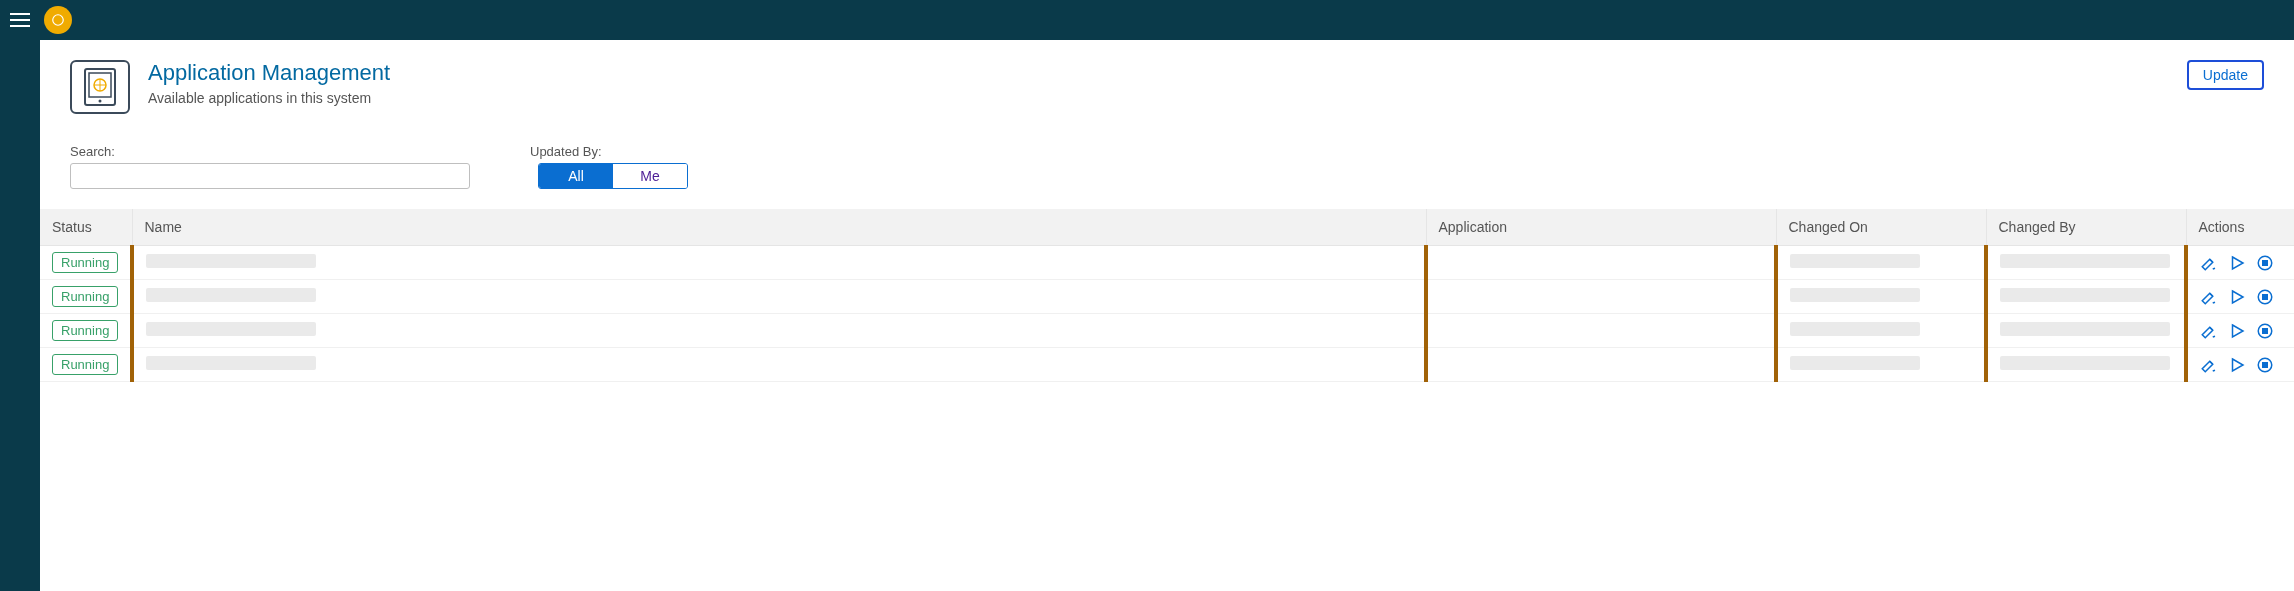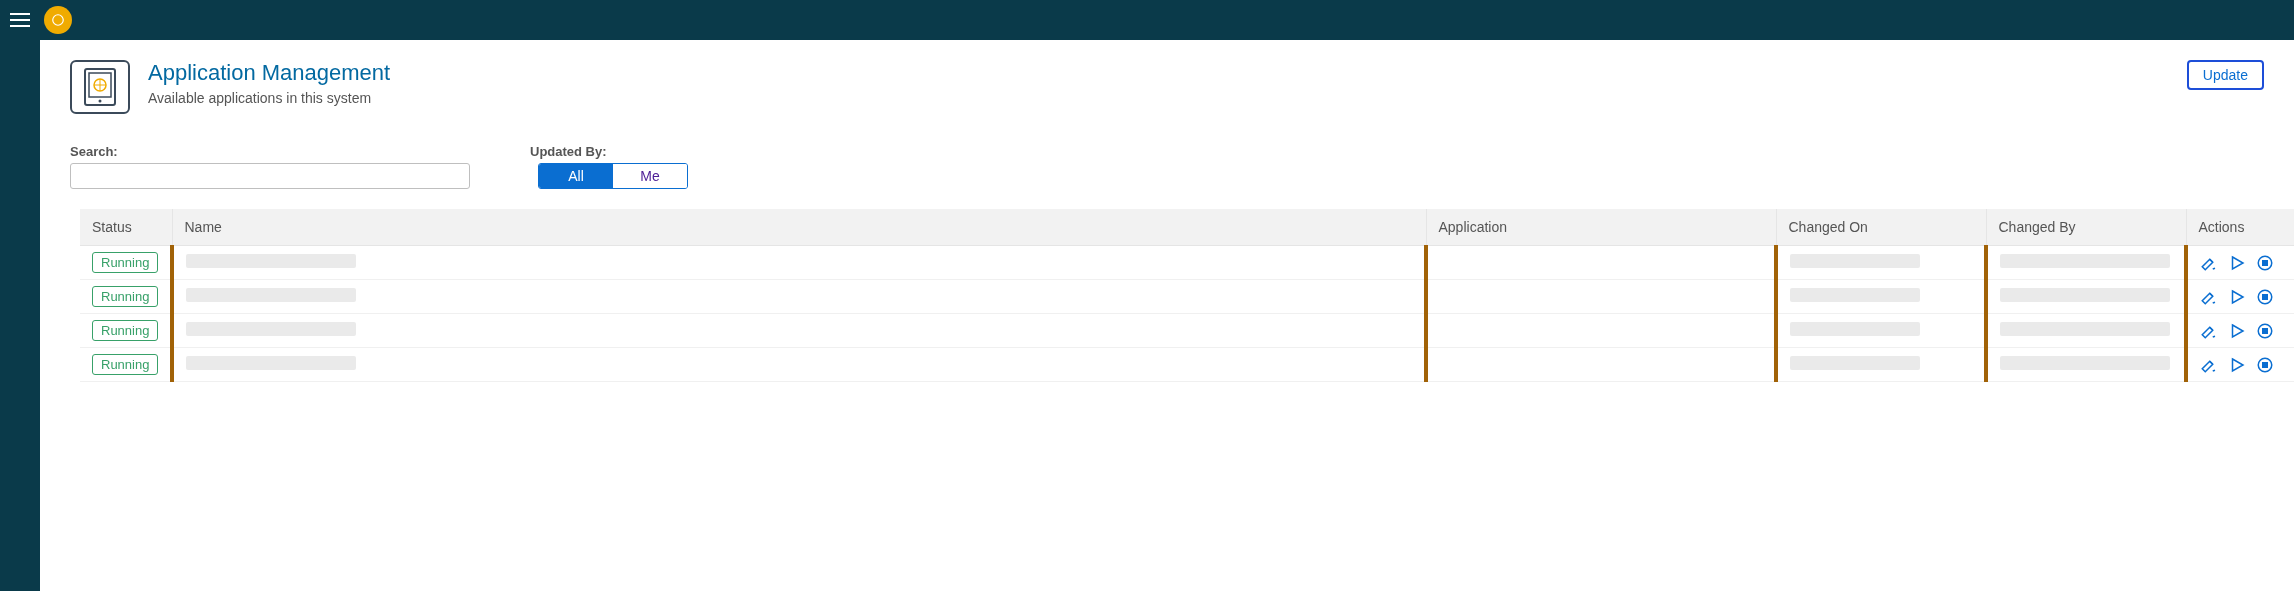--- a/index.html
+++ b/index.html
@@ -35,30 +35,30 @@
   .page-title-block { flex: 1; }
   .page-title { font-size: 22px; color: #0369a1; font-weight: 400; margin-bottom: 4px; }
   .page-subtitle { font-size: 14px; color: #555; }
   .update-btn {
     border: 2px solid #1d4ed8; color: #0a6ed1; background: #fff;
     padding: 5px 14px; border-radius: 4px; cursor: pointer; font-size: 14px;
   }
 
   .filter-row { padding: 20px 30px 20px 30px; display: flex; gap: 60px; align-items: flex-end; }
   .filter-group { display: flex; flex-direction: column; gap: 4px; }
-  .filter-label { font-size: 13px; color: #555; font-weight: bold; }
+  .filter-label { font-size: 13px; color: #555; }
   .search-input {
     width: 400px; height: 26px; border: 1px solid #bfbfbf; border-radius: 3px; padding: 2px 6px;
     font-size: 13px;
   }
   .seg-control { display: flex; border: 1px solid #0a6ed1; border-radius: 3px; overflow: hidden; width: 150px; height: 26px; margin-left: 8px; }
   .seg-btn { flex: 1; border: none; background: #fff; color: #4c1d95; cursor: pointer; font-size: 14px; display:flex; align-items:center; justify-content:center; }
   .seg-btn.active { background: #0a6ed1; color: #fff; }
 
-  .table-wrap { flex: 1; overflow: auto; margin-left: 40px; }
+  .table-wrap { flex: 1; overflow: auto; }
   table { width: 100%; border-collapse: collapse; table-layout: fixed; }
   thead th {
     text-align: left; font-weight: 400; color: #555; background: #f2f2f2;
     padding: 10px 12px; border-right: 1px solid #e5e5e5; border-bottom: 1px solid #e5e5e5;
     font-size: 14px;
   }
   tbody td {
     padding: 6px 12px; border-right: 4px solid #a16207; border-bottom: 1px solid #f0f0f0;
     vertical-align: middle; white-space: nowrap;
   }

